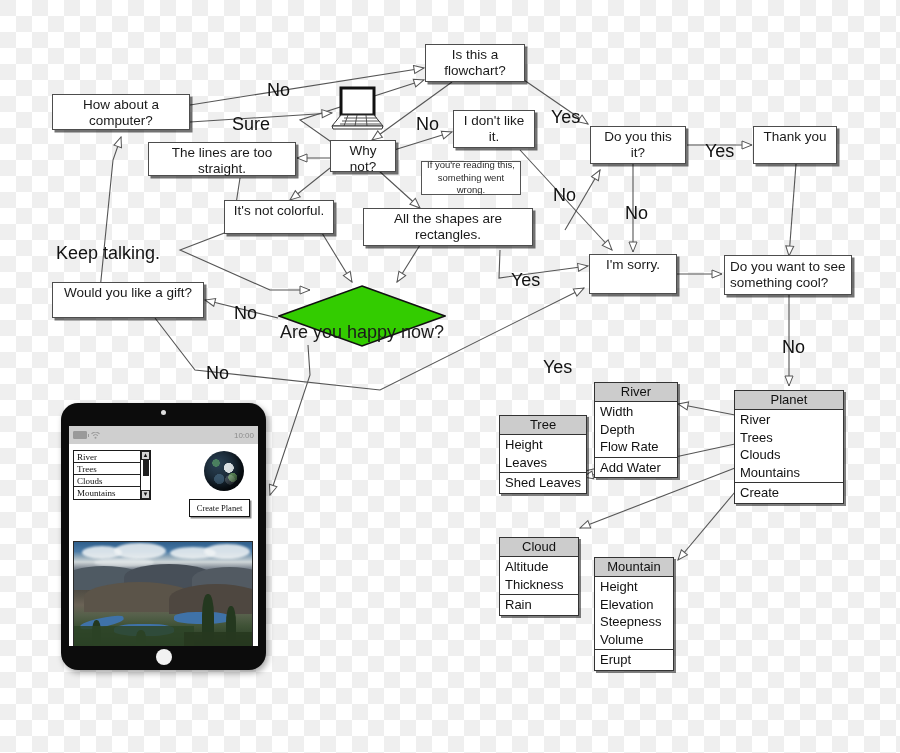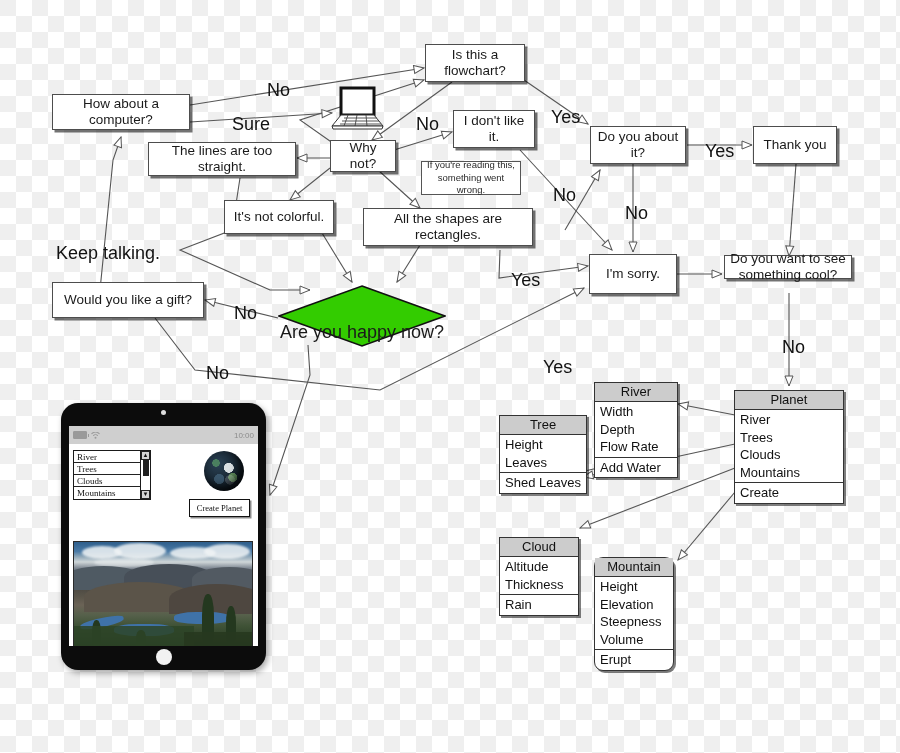--- a/index.html
+++ b/index.html
@@ -23,21 +23,21 @@
     width: 900px;
     height: 753px;
     pointer-events: none;
   }
   .node {
     position: absolute;
     box-sizing: border-box;
     background: #ffffff;
     border: 1.4px solid #4d4d4d;
     display: flex;
-    align-items: center;
+    align-items: flex-start;
     justify-content: center;
     text-align: center;
     color: #1a1a1a;
     font-size: 13.5px;
     line-height: 1.18;
     padding: 2px 5px;
     box-shadow: 2.5px 2.5px 0 rgba(0,0,0,0.55);
   }
   .node.tiny {
     font-size: 9.5px;
@@ -379,32 +379,32 @@
   <div class="node tiny" style="left:421px; top:161px; width:100px; height:34px;">
     <span>If you're reading this,</span>
     <span>something went wrong.</span>
   </div>
 
   <div class="node" style="left:363px; top:208px; width:170px; height:38px;">
     <span>All the shapes are rectangles.</span>
   </div>
 
   <div class="node" style="left:590px; top:126px; width:96px; height:38px;">
-    <span>Do you about it?</span>
+    <span>Do you this it?</span>
   </div>
 
   <div class="node" style="left:753px; top:126px; width:84px; height:38px;">
     <span>Thank you</span>
   </div>
 
   <div class="node" style="left:589px; top:254px; width:88px; height:40px;">
     <span>I'm sorry.</span>
   </div>
 
-  <div class="node" style="left:724px; top:255px; width:128px; height:24px; flex-direction:column;">
+  <div class="node" style="left:724px; top:255px; width:128px; height:40px; flex-direction:column;">
     <span>Do you want to see</span>
     <span>something cool?</span>
   </div>
 
   <div class="node" style="left:52px; top:282px; width:152px; height:36px;">
     <span>Would you like a gift?</span>
   </div>
 
   <div class="diamond-wrap" style="left:278px; top:285px; width:168px; height:62px;">
     <svg width="168" height="62" viewBox="0 0 168 62">
@@ -483,21 +483,21 @@
     <div class="uml-title">Cloud</div>
     <div class="uml-attrs">
       <div>Altitude</div>
       <div>Thickness</div>
     </div>
     <div class="uml-ops">
       <div>Rain</div>
     </div>
   </div>
 
-  <div class="uml" style="left:594px; top:557px; width:80px;border-radius:9px;">
+  <div class="uml" style="left:594px; top:557px; width:80px;">
     <div class="uml-title">Mountain</div>
     <div class="uml-attrs">
       <div>Height</div>
       <div>Elevation</div>
       <div>Steepness</div>
       <div>Volume</div>
     </div>
     <div class="uml-ops">
       <div>Erupt</div>
     </div>

